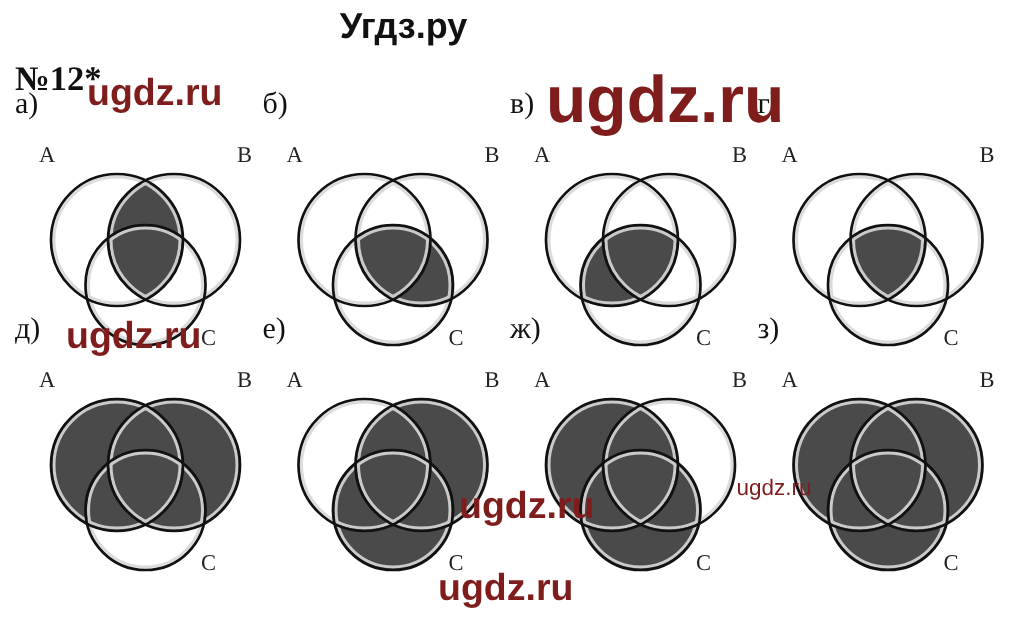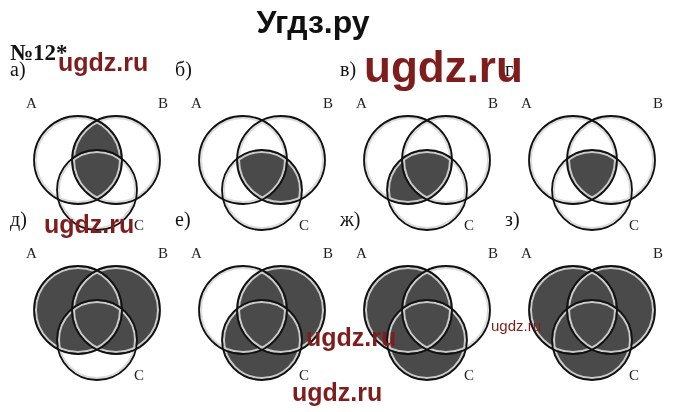--- a/index.html
+++ b/index.html
@@ -1,17 +1,17 @@
 <!DOCTYPE html>
 <html><head>
 <meta charset="utf-8">
 <style>
   html, body { margin:0; padding:0; background:#ffffff; }
   body { width:680px; height:412px; position:relative; overflow:hidden; font-family:"Liberation Serif", serif; color:#111; }
-  .site-title { position:absolute; top:4px; left:0; width:538px; text-align:center; font-family:"Liberation Sans", sans-serif; font-weight:bold; font-size:32px; color:#111;padding-left:44px; }
+  .site-title { position:absolute; top:4px; left:0; width:538px; text-align:center; font-family:"Liberation Sans", sans-serif; font-weight:bold; font-size:24px; color:#111; }
   .problem-number { position:absolute; left:10px; top:40px; font-family:"Liberation Serif", serif; font-weight:bold; font-size:23px; }
   .wm { position:absolute; font-family:"Liberation Sans", sans-serif; font-weight:bold; color:#7f1d1d; white-space:nowrap; }
   .wm-small { font-weight:normal; }
   .panel-label { position:absolute; font-family:"Liberation Serif", serif; font-size:20px; }
   svg.venn { position:absolute; overflow:visible; }
   .venn-letter { font-family:"Liberation Serif", serif; font-size:15px; fill:#222; }
 </style>
 </head>
 <body>
 

